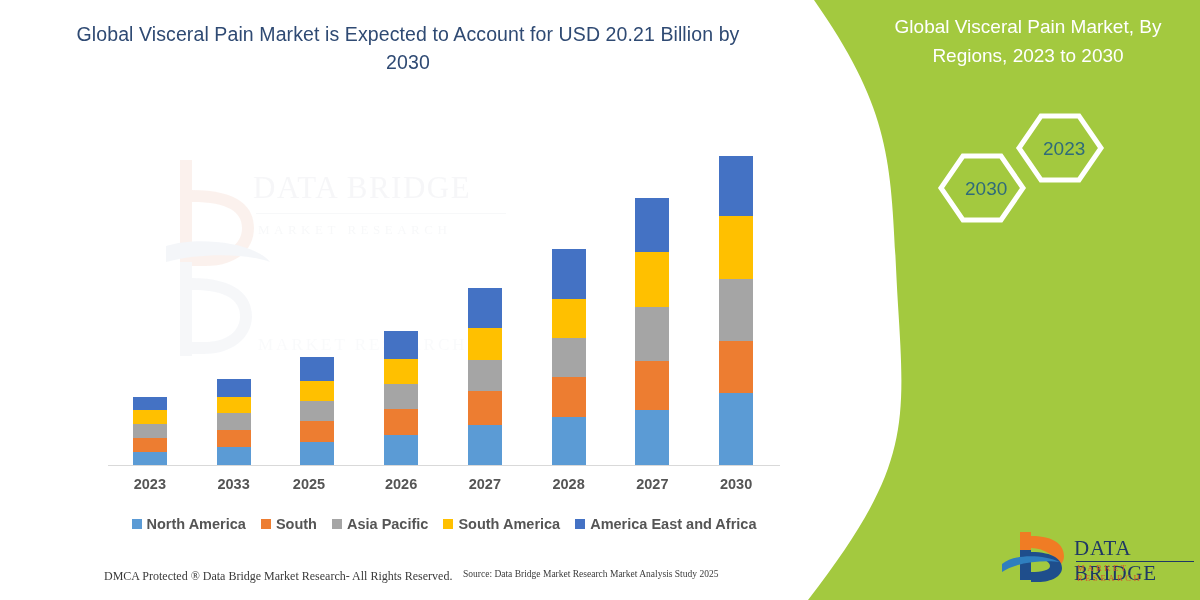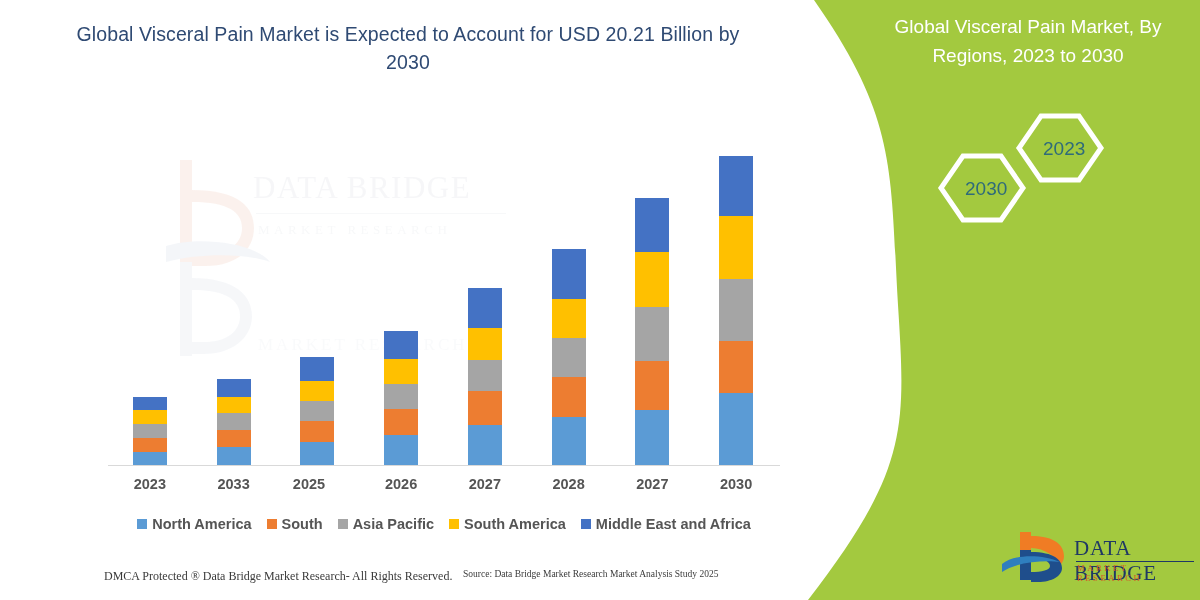--- a/index.html
+++ b/index.html
@@ -221,21 +221,21 @@
         <div class="legend-item">
           <span class="legend-swatch" style="background: rgb(165, 165, 165);"></span>
           <span class="legend-label">Asia Pacific</span>
         </div>
         <div class="legend-item">
           <span class="legend-swatch" style="background: rgb(255, 192, 0);"></span>
           <span class="legend-label">South America</span>
         </div>
         <div class="legend-item">
           <span class="legend-swatch" style="background: rgb(68, 114, 196);"></span>
-          <span class="legend-label">Middle East and Africa</span>
+          <span class="legend-label">America East and Africa</span>
         </div>
       </div>
 
     <div class="footer-left">DMCA Protected ® Data Bridge Market Research- All Rights Reserved.</div>
     <div class="footer-right">Source: Data Bridge Market Research  Market Analysis Study 2025</div>
   </div>
 
   <div class="panel-title">Global Visceral Pain Market, By Regions, 2023 to 2030</div>
 
   <div class="hexes">

